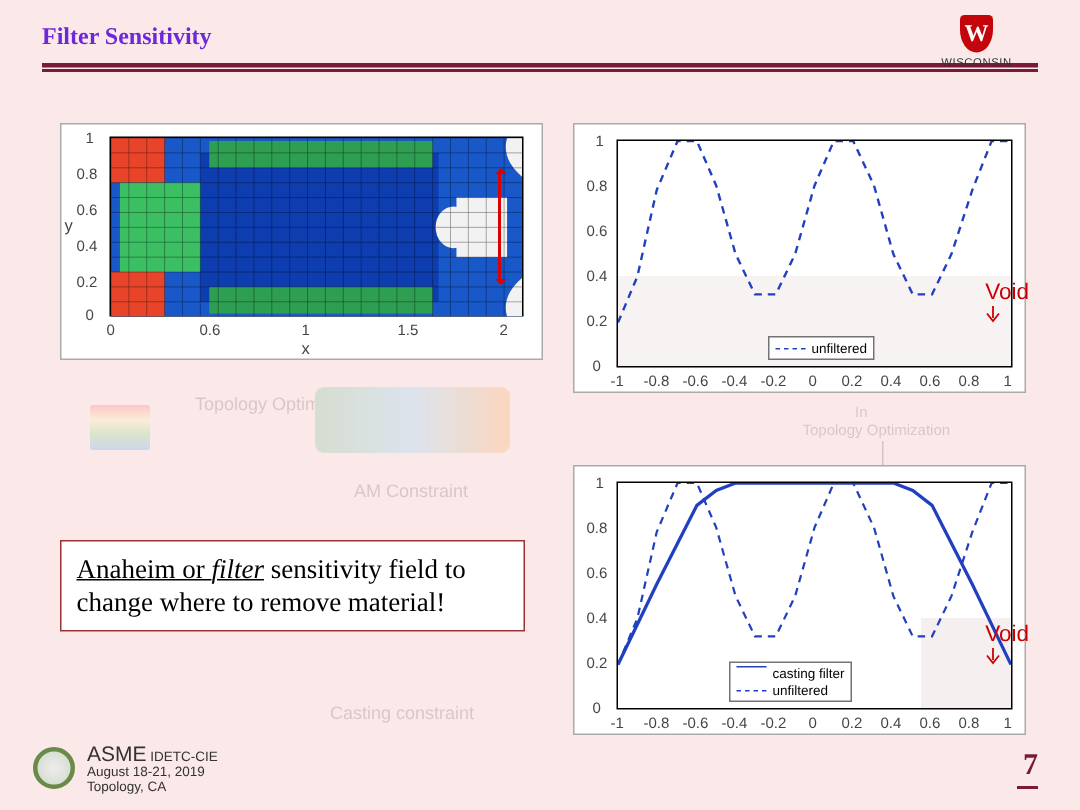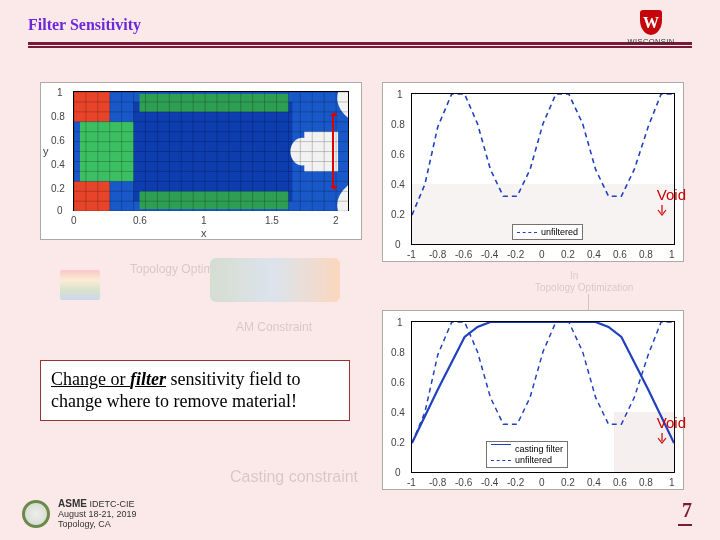--- a/index.html
+++ b/index.html
@@ -36,29 +36,29 @@
   .axis-label { font-size: 11px; }
   .chart-box { position: absolute; border: 1px solid #000; }
   .left-chart { left: 32px; top: 8px; width: 276px; height: 120px; background: #f2f2f2; }
   .right-chart { left: 28px; top: 10px; width: 264px; height: 152px; background: #f8f3f3; }
   .right-chart.clean { background: #fff; }
   .callout {
     position: absolute; left: 40px; top: 360px; width: 310px;
     background: #fff; border: 1px solid #993333; padding: 8px 10px;
     font-size: 18px; color: #000; line-height: 1.2;
   }
-  .callout .filter { font-style: italic; font-weight: bold; }
+  .callout .filter { font-style: italic; font-weight: normal; }
   .callout .under { text-decoration: underline; }
   .footer { position: absolute; left: 22px; bottom: 10px; display: flex; align-items: center; gap: 8px; }
   .asme-badge {
     width: 28px; height: 28px; border-radius: 50%; border: 3px solid #6a8a4a;
     background: radial-gradient(#eee, #cfd8c8);
   }
   .footer-text { font-family: Arial, sans-serif; font-size: 9px; line-height: 1.1; color: #333; }
-  .footer-text .asme { font-weight: bold; font-size: 10px; }
+  .footer-text .asme { font-weight: normal; font-size: 14px; }
   .page-num {
     position: absolute; right: 28px; bottom: 18px;
     font-family: "Times New Roman", serif; font-size: 20px; font-weight: bold; color: #7a1a3a;
   }
   .page-num-under { position:absolute; right:28px; bottom:14px; width:14px; height:2px; background:#7a1a3a; }
   .void-label { position:absolute; font-family: Arial, sans-serif; font-size: 15px; color: #c00; }
   .legend { position:absolute; background:#fff; border:1px solid #737373; font-family:Arial,sans-serif; font-size:9px; padding:2px 4px; display:flex; gap:4px; align-items:center; }
   .legend-line { width:20px; height:0; }
   .legend-dash { border-top:1.5px dashed #2040c0; }
   .legend-solid { border-top:1.5px solid #2040c0; }
@@ -69,21 +69,21 @@
   .topo-arrow { position:absolute; width:1px; height:22px; background:#222; }
   .topo-arrow::after { content:""; position:absolute; bottom:-5px; left:-3px; border:4px solid transparent; border-top-color:#222; }
   svg.curve { position:absolute; inset:0; }
 </style>
 </head>
 <body>
 
 <div class="bg-faded">
   <div class="bg-item" style="left:130px; top:262px; font-size:12px;">Topology Optimization</div>
   <div class="bg-item" style="left:236px; top:320px; font-size:12px;">AM Constraint</div>
-  <div class="bg-item" style="left:230px; top:468px; font-size:16px;">Casting constraint</div>
+  <div class="bg-item" style="left:220px; top:468px; font-size:12px;">Casting constraint</div>
   <div class="bg-item" style="left:420px; top:130px; font-size:11px;">constraint</div>
   <div class="bg-item" style="left:570px; top:270px; font-size:10px;">In</div>
   <div class="bg-item" style="left:535px; top:282px; font-size:10px;">Topology Optimization</div>
   <span class="topo-arrow" style="left:588px; top:294px;"></span>
   <div style="position:absolute;left:60px;top:270px;width:40px;height:30px;background:linear-gradient(#f33,#ff8,#4c4,#08f);border-radius:2px;"></div>
   <div style="position:absolute;left:210px;top:258px;width:130px;height:44px;background:linear-gradient(90deg,#3a6,#5cf,#f80);border-radius:6px;"></div>
 </div>
 
 <div class="header">
   <div class="title">Filter Sensitivity</div>
@@ -211,21 +211,21 @@
   <div class="axis" style="left:124px; top:166px;">-0.2</div>
   <div class="axis" style="left:156px; top:166px;">0</div>
   <div class="axis" style="left:178px; top:166px;">0.2</div>
   <div class="axis" style="left:204px; top:166px;">0.4</div>
   <div class="axis" style="left:230px; top:166px;">0.6</div>
   <div class="axis" style="left:256px; top:166px;">0.8</div>
   <div class="axis" style="left:286px; top:166px;">1</div>
 </div>
 
 <div class="callout">
-  <span class="under"><span>Change or </span><span class="filter">filter</span></span><span> sensitivity field to change where to remove material!</span>
+  <span class="under"><span>Anaheim or </span><span class="filter">filter</span></span><span> sensitivity field to change where to remove material!</span>
 </div>
 
 <div class="footer">
   <div class="asme-badge"></div>
   <div class="footer-text">
     <span class="asme">ASME</span> <span>IDETC-CIE</span><br>
     <span>August 18-21, 2019</span><br>
     <span>Topology, CA</span>
   </div>
 </div>

